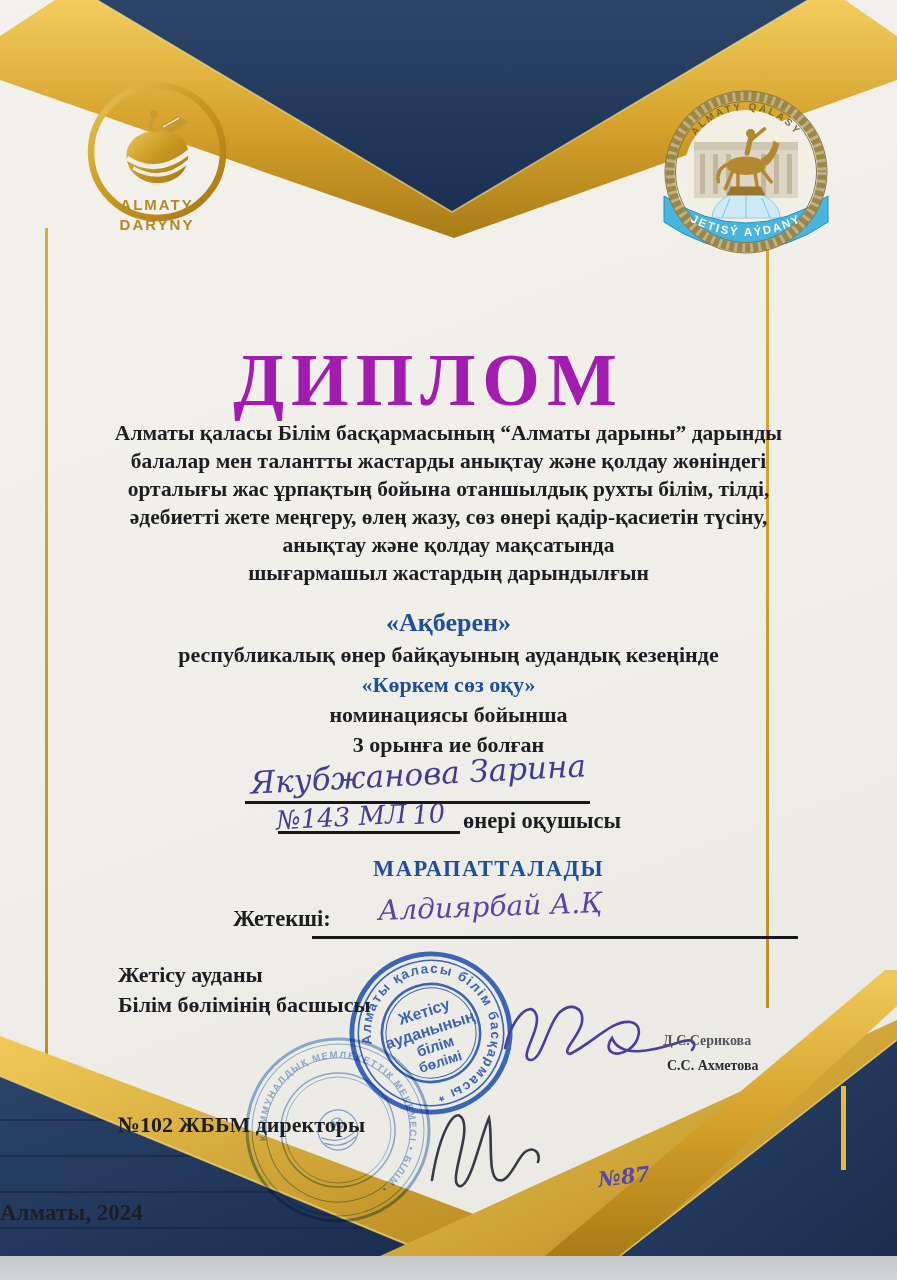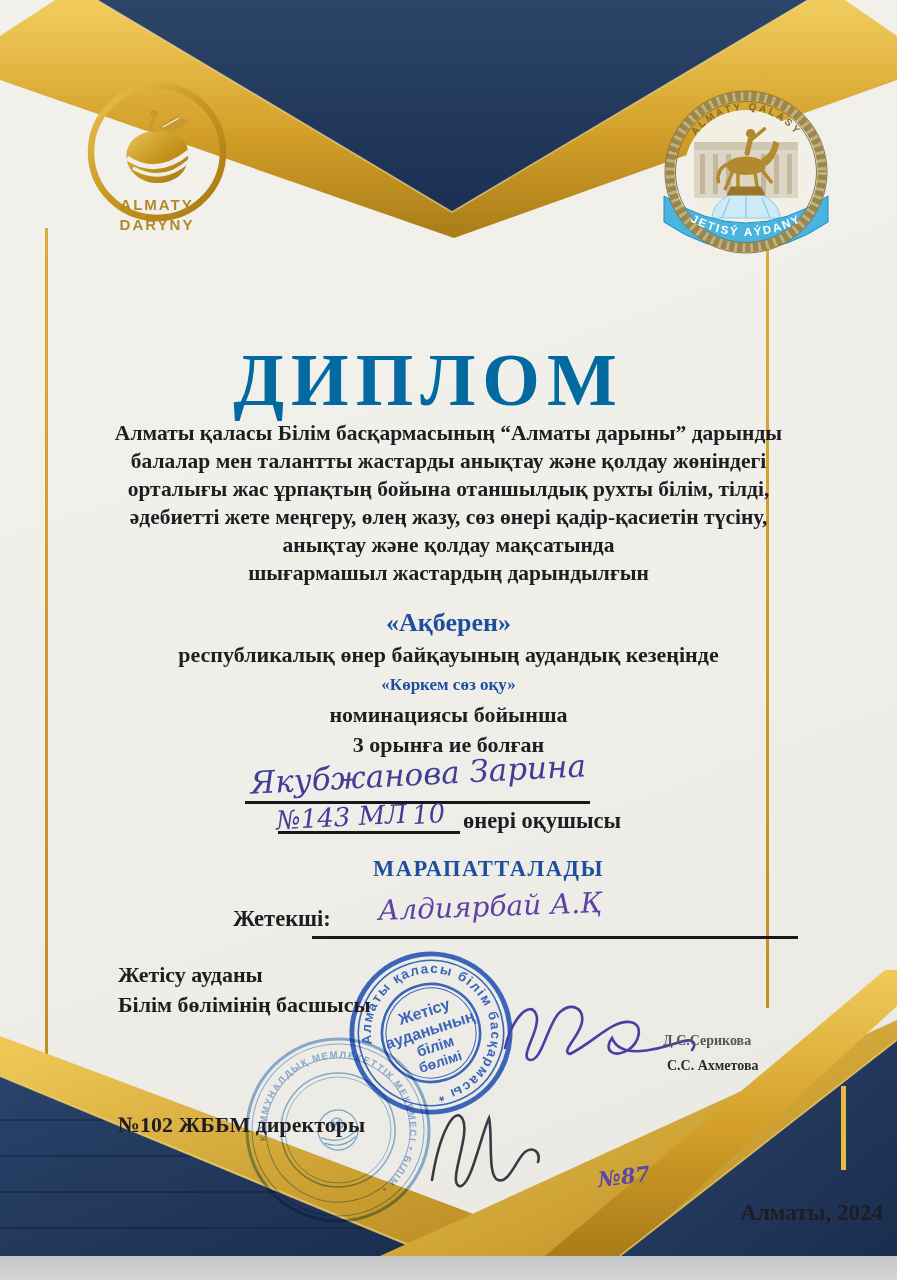--- a/index.html
+++ b/index.html
@@ -8,28 +8,28 @@
   .abs{position:absolute;}
   .paper{position:absolute;left:0;top:0;width:897px;height:1256px;
          background:linear-gradient(160deg,#f2f1ec 0%,#efeee9 55%,#e9e8e3 100%);}
   .bottom-strip{position:absolute;left:0;top:1256px;width:897px;height:24px;
                 background:linear-gradient(#c6c7c9,#d4d5d7);}
   svg{display:block;}
   .deco{pointer-events:none;}
   .goldline{position:absolute;width:3px;background:linear-gradient(#d9ab38,#c08f24);}
 
   .title{position:absolute;left:0;top:338px;width:857px;text-align:center;
-         font-size:74px;font-weight:bold;letter-spacing:7px;color:#0369a1;}
+         font-size:74px;font-weight:bold;letter-spacing:7px;color:#a21caf;}
   .bodyblock{position:absolute;left:60px;top:419px;width:777px;text-align:center;
              color:#1d1d22;font-weight:bold;font-size:21.5px;line-height:28px;}
   .awardblock{position:absolute;left:60px;top:606px;width:777px;text-align:center;
               font-weight:bold;color:#1d1d22;}
   .contest{font-size:26px;color:#1d4f9e;line-height:34px;}
   .stage{font-size:22px;line-height:30px;}
-  .nomname{font-size:17px;color:#1d4f9e;line-height:30px;font-family:Liberation Serif, serif;}
+  .nomname{font-size:22px;color:#1d4f9e;line-height:30px;font-family:Liberation Serif, serif;}
   .nomline{font-size:22px;line-height:30px;}
   .placeline{font-size:22px;line-height:30px;}
 
   .hand{font-family:"DejaVu Serif",serif;font-style:italic;color:#413d96;}
   .uline{position:absolute;height:2.5px;background:#17171c;}
   .printedbold{font-weight:bold;color:#1d1d22;}
 
   .awardword{position:absolute;left:40px;top:856px;width:897px;text-align:center;
              font-weight:bold;font-size:22.5px;letter-spacing:1.5px;color:#1d4f9e;}
   .sig-name{font-weight:bold;font-size:14px;}
@@ -255,15 +255,15 @@
     <div>Жетісу ауданы</div>
     <div>Білім бөлімінің басшысы</div>
   </div>
   <div class="abs sig-name" style="left:663px;top:1033px;color:#55555c;">Д.С.Серикова</div>
 
   <div class="abs printedbold" style="left:118px;top:1112px;font-size:22px;">№102 ЖББМ директоры</div>
   <div class="abs sig-name" style="left:667px;top:1058px;color:#2b2b33;">С.С. Ахметова</div>
 
   <div class="abs hand" style="left:598px;top:1164px;font-size:21px;font-weight:bold;color:#5946a8;transform:rotate(-7deg);">№87</div>
 
-  <div class="abs printedbold" style="left:0;top:1200px;width:883px;text-align:right;font-size:23px;">Алматы, 2024</div>
+  <div class="abs printedbold" style="left:0;top:1200px;width:883px;text-align:left;font-size:23px;">Алматы, 2024</div>
 
 </div>
 
 </body></html>

